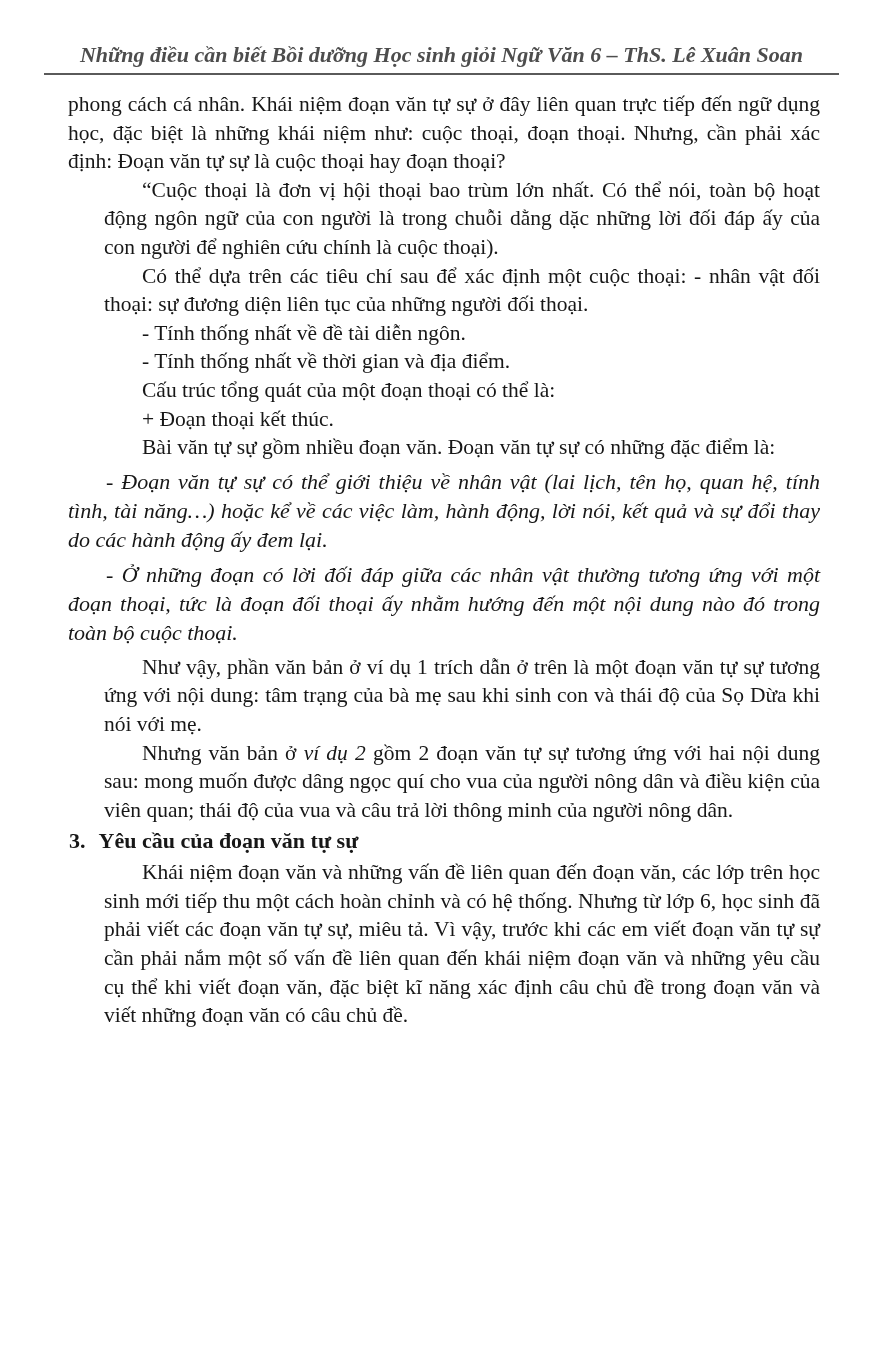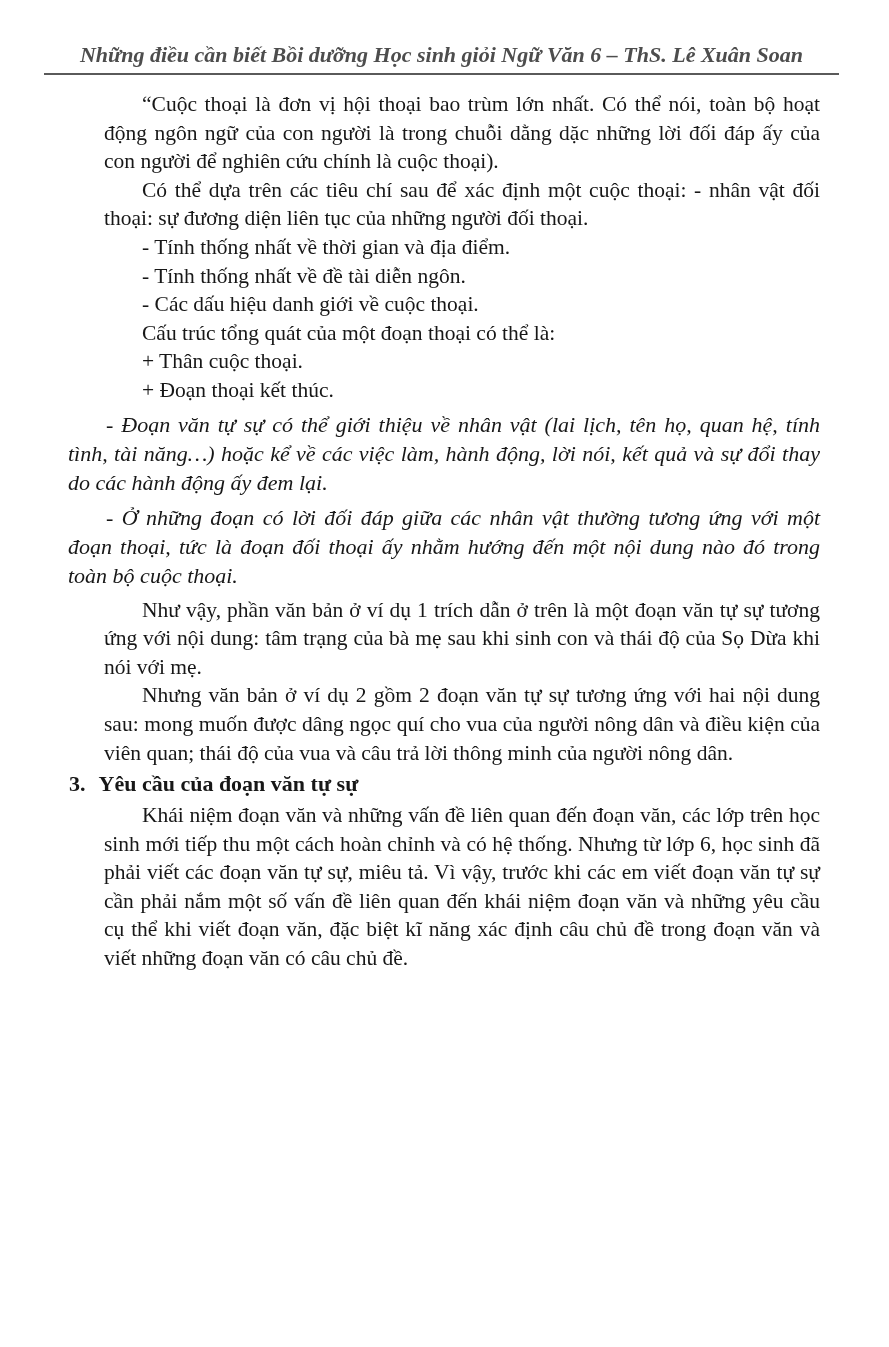--- a/index.html
+++ b/index.html
@@ -47,21 +47,21 @@
     margin:5px 0 6px 0;
   }
   .page-body p.heading{
     font-weight:bold;
     font-size:22px;
     line-height:30px;
     margin:2px 0 2px 1px;
     text-align:left;
   }
   .page-body p.heading span:first-child{margin-right:13px;}
-  .page-body span.it{}
+  .page-body span.it{font-style:italic;}
   .page-body span.bd{font-weight:bold;}
   
   .page-number{
     position:absolute;
     left:72px;top:1245px;
     font-size:23px;
     color:var(--pagenum-color);
   }
   .watermark{
     position:absolute;
@@ -88,28 +88,28 @@
   }
 </style>
 </head>
 <body>
 
 <div class="page">
 
   <div class="page-header">Những điều cần biết Bồi dưỡng Học sinh giỏi Ngữ Văn 6 – ThS. Lê Xuân Soan</div>
 
   <div class="page-body">
+      <p class="body"><span>phong cách cá nhân. Khái niệm đoạn văn tự sự ở đây liên quan trực tiếp đến ngữ dụng học, đặc biệt là những khái niệm như: cuộc thoại, đoạn thoại. Nhưng, cần phải xác định: Đoạn văn tự sự là cuộc thoại hay đoạn thoại?</span></p>
       <p class="body indent"><span>“Cuộc thoại là đơn vị hội thoại bao trùm lớn nhất. Có thể nói, toàn bộ hoạt động ngôn ngữ của con người là trong chuỗi dằng dặc những lời đối đáp ấy của con người để nghiên cứu chính là cuộc thoại).</span></p>
       <p class="body indent"><span>Có thể dựa trên các tiêu chí sau để xác định một cuộc thoại: - nhân vật đối thoại: sự đương diện liên tục của những người đối thoại.</span></p>
+      <p class="body indent"><span>- Tính thống nhất về đề tài diễn ngôn.</span></p>
       <p class="body indent"><span>- Tính thống nhất về thời gian và địa điểm.</span></p>
-      <p class="body indent"><span>- Tính thống nhất về đề tài diễn ngôn.</span></p>
-      <p class="body indent"><span>- Các dấu hiệu danh giới về cuộc thoại.</span></p>
       <p class="body indent"><span>Cấu trúc tổng quát của một đoạn thoại có thể là:</span></p>
-      <p class="body indent"><span>+ Thân cuộc thoại.</span></p>
       <p class="body indent"><span>+ Đoạn thoại kết thúc.</span></p>
+      <p class="body indent"><span>Bài văn tự sự gồm nhiều đoạn văn. Đoạn văn tự sự có những đặc điểm là:</span></p>
       <p class="italic indent"><span>- Đoạn văn tự sự có thể giới thiệu về nhân vật (lai lịch, tên họ, quan hệ, tính tình, tài năng…) hoặc kể về các việc làm, hành động, lời nói, kết quả và sự đổi thay do các hành động ấy đem lại.</span></p>
       <p class="italic indent"><span>- Ở những đoạn có lời đối đáp giữa các nhân vật thường tương ứng với một đoạn thoại, tức là đoạn đối thoại ấy nhằm hướng đến một nội dung nào đó trong toàn bộ cuộc thoại.</span></p>
       <p class="body indent"><span>Như vậy, phần văn bản ở ví dụ 1 trích dẫn ở trên là một đoạn văn tự sự tương ứng với nội dung: tâm trạng của bà mẹ sau khi sinh con và thái độ của Sọ Dừa khi nói với mẹ.</span></p>
       <p class="body indent"><span>Nhưng văn bản ở </span><span class="it">ví dụ 2</span><span> gồm 2 đoạn văn tự sự tương ứng với hai nội dung sau: mong muốn được dâng ngọc quí cho vua của người nông dân và điều kiện của viên quan; thái độ của vua và câu trả lời thông minh của người nông dân.</span></p>
       <p class="heading"><span class="bd">3.</span><span class="bd">Yêu cầu của đoạn văn tự sự</span></p>
       <p class="body indent"><span>Khái niệm đoạn văn và những vấn đề liên quan đến đoạn văn, các lớp trên học sinh mới tiếp thu một cách hoàn chỉnh và có hệ thống. Nhưng từ lớp 6, học sinh đã phải viết các đoạn văn tự sự, miêu tả. Vì vậy, trước khi các em viết đoạn văn tự sự cần phải nắm một số vấn đề liên quan đến khái niệm đoạn văn và những yêu cầu cụ thể khi viết đoạn văn, đặc biệt kĩ năng xác định câu chủ đề trong đoạn văn và viết những đoạn văn có câu chủ đề.</span></p>
     </div>
 
   <div class="page-number">10</div>
 

